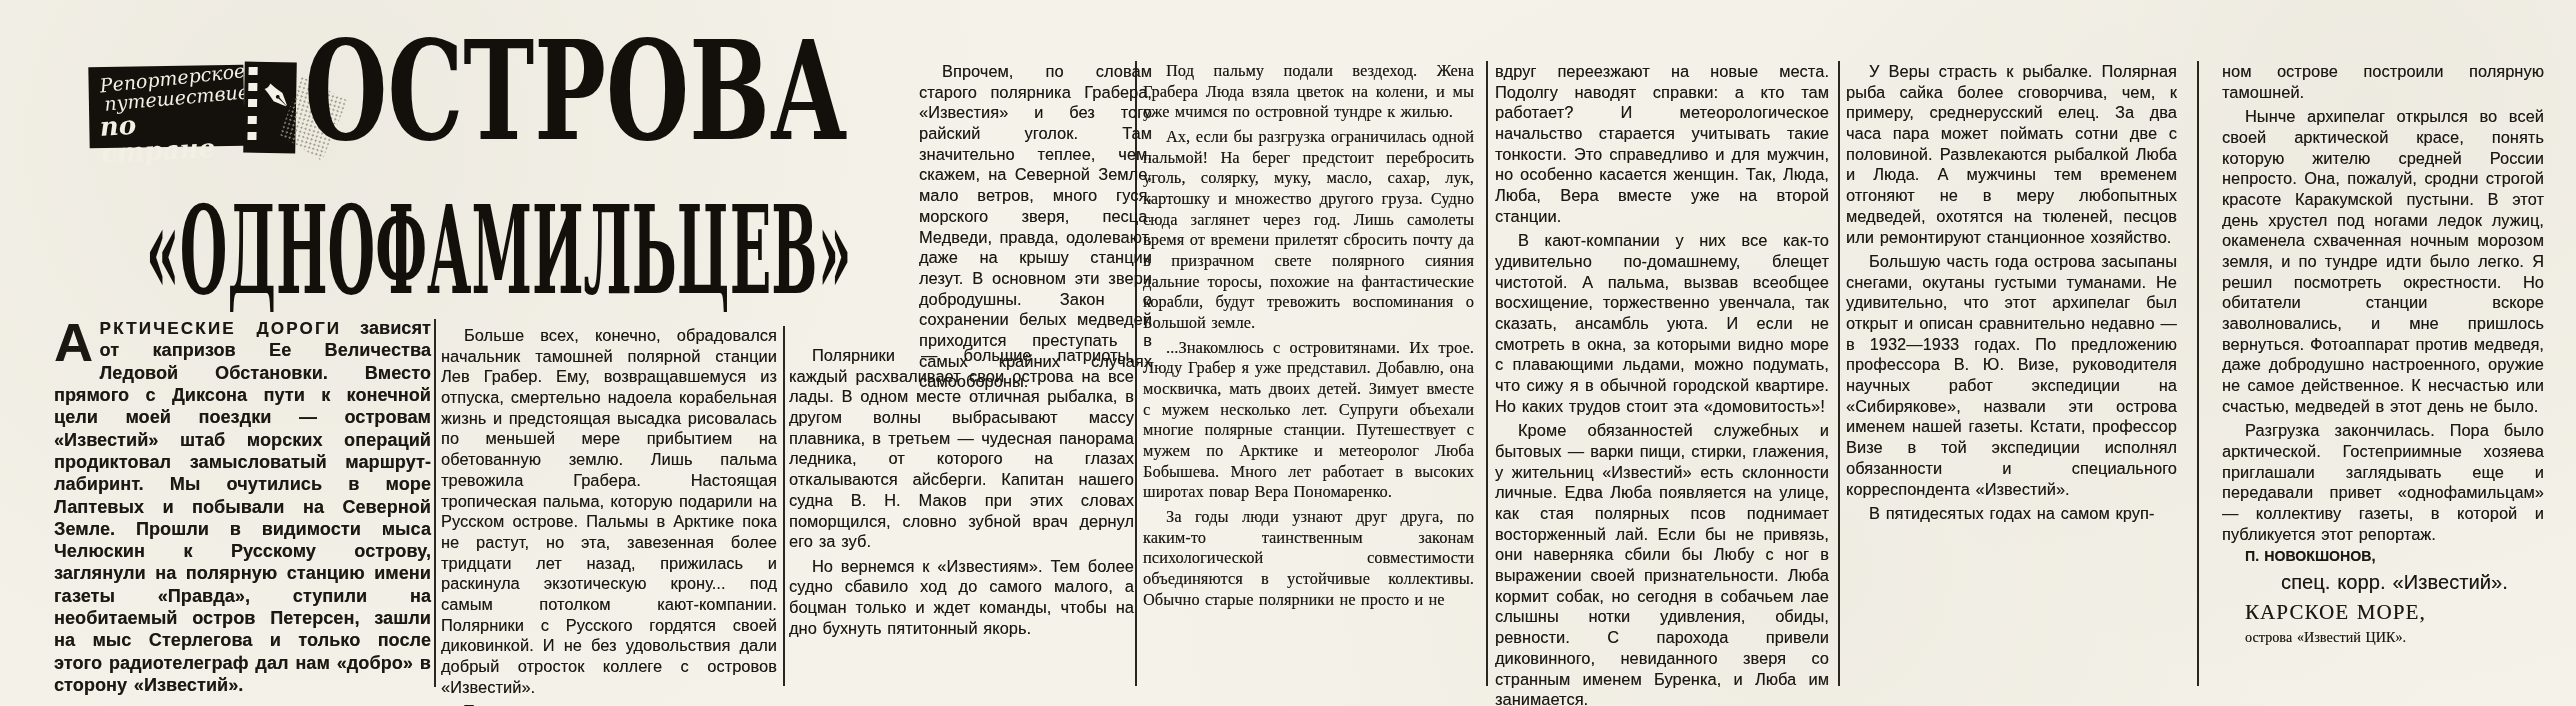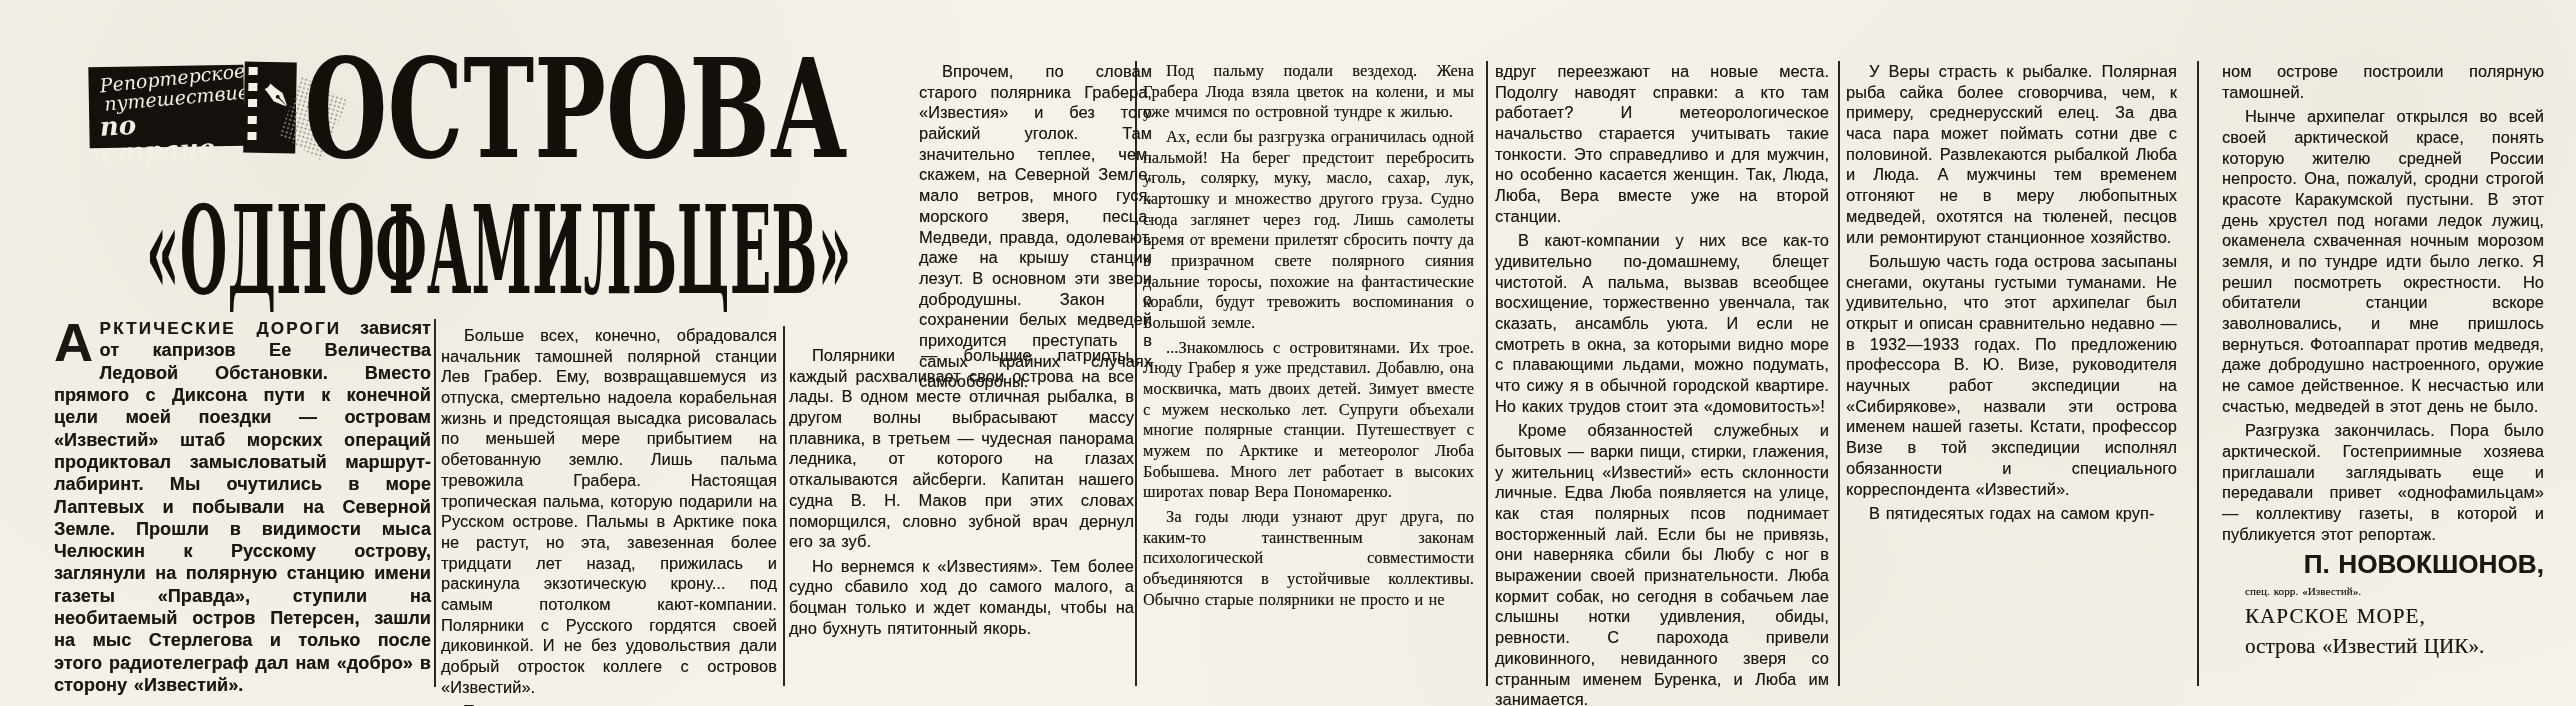--- a/index.html
+++ b/index.html
@@ -40,21 +40,21 @@
     font-family:"DejaVu Sans",sans-serif;
   }
   .sheet{
     position:absolute;left:285px;top:81px;width:56px;height:76px;
     transform:rotate(16deg);
     background:radial-gradient(#96907f 0.9px, transparent 0.9px);
     background-size:4.3px 4.3px;
     clip-path:polygon(10% 0, 100% 14%, 86% 100%, 0 82%);
     opacity:.85;
   }
-  .h1wrap{position:absolute;left:300px;top:23px;}
+  .h1wrap{position:absolute;left:300px;top:5px;}
   .h2wrap{position:absolute;left:143px;top:181px;}
   
   .rule{position:absolute;width:1.6px;background:#2b261f;}
   
   .col{
     position:absolute;text-align:justify;
     font-size:16.3px;line-height:1.27;
     word-spacing:1.1px;letter-spacing:0.1px;
     text-shadow:0.2px 0.2px 0 rgba(27,23,18,.55);
   }
@@ -62,24 +62,24 @@
   .col p.noindent{text-indent:0;}
   .intro{
     font-weight:bold;font-size:18px;line-height:1.24;
     word-spacing:1.6px;
   }
   .dropcap{
     float:left;font-size:54px;line-height:.78;
     padding:4.3px 6.5px 0 0;font-weight:bold;
   }
   .lead{font-size:17px;letter-spacing:2.2px;}
-  .sig-name{font-weight:bold;font-size:26px;text-align:right;margin-top:8.7px;text-indent:0;}
-  .sig-role{font-size:11px;text-align:left;font-family:Liberation Serif, serif;text-indent:0;margin-top:1.1px;}
+  .sig-name{font-weight:bold;font-size:14px;text-align:left;margin-top:8.7px;text-indent:0;}
+  .sig-role{font-size:20px;text-align:center;font-family:Liberation Sans, sans-serif;text-indent:0;margin-top:1.1px;}
   .sig-place1{font-size:21px;font-family:"Liberation Serif",serif;text-align:left;text-indent:0;margin-top:6.5px;letter-spacing:1.1px;}
-  .sig-place2{font-size:21px;font-family:"Liberation Serif",serif;text-align:left;text-indent:0;}
+  .sig-place2{font-size:14px;font-family:"Liberation Serif",serif;text-align:left;text-indent:0;}
 </style>
 </head>
 <body>
 
 <div class="page">
 
   <div class="badge">
     <span class="b1">Репортерское</span>
     <span class="b2">путешествие</span>
     <span class="b3">по стране</span>

